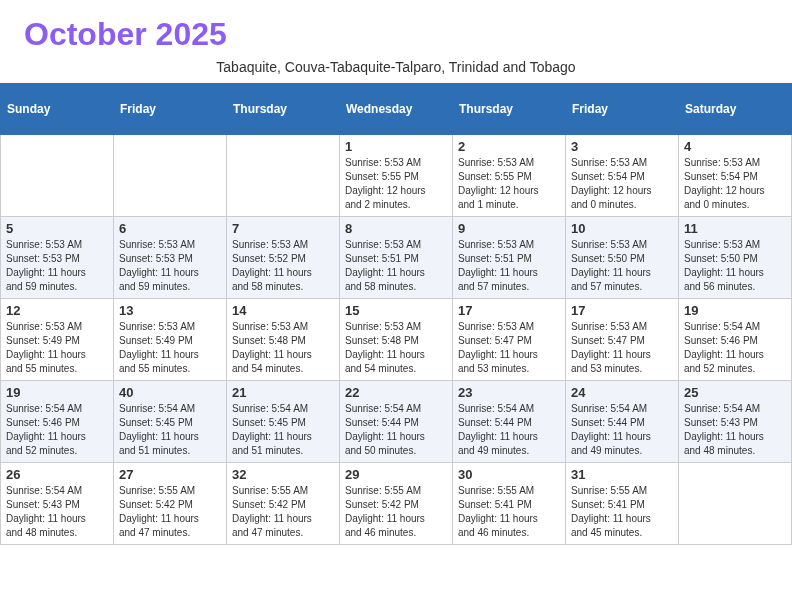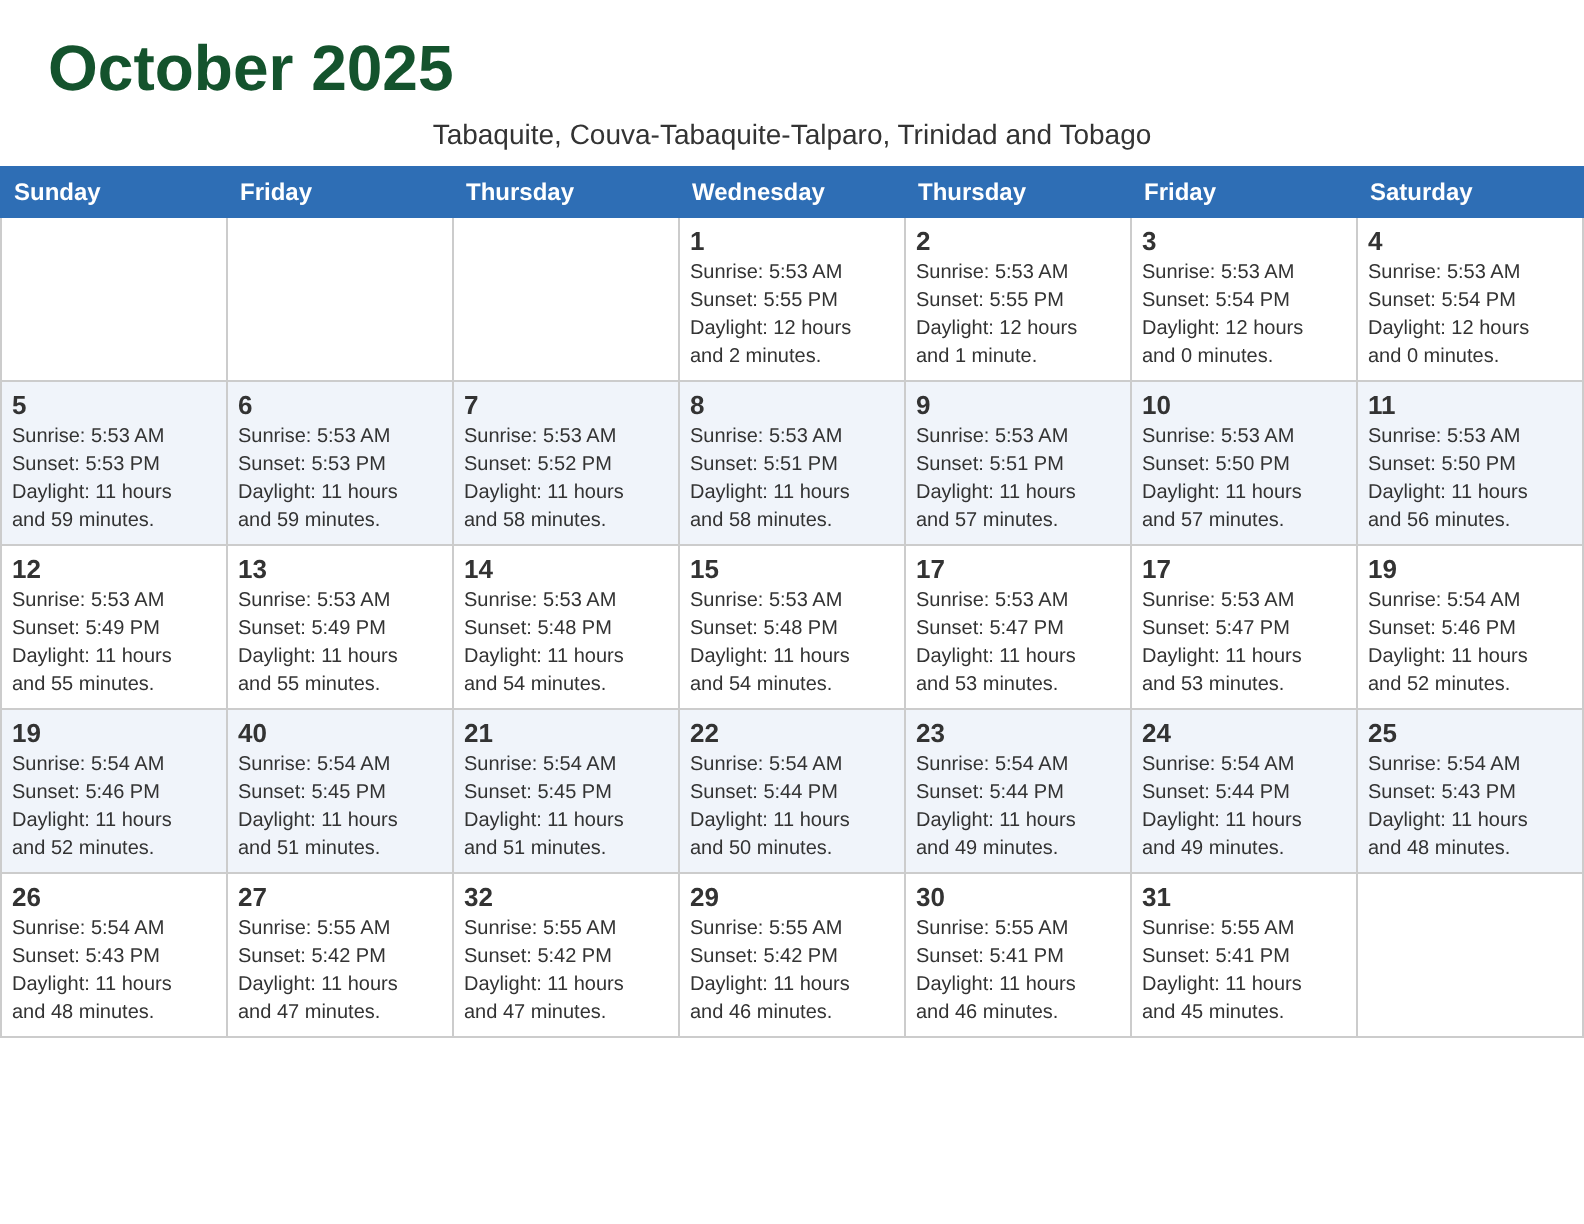--- a/index.html
+++ b/index.html
@@ -17,40 +17,40 @@
       align-items: flex-start;
     }
     .logo {
       display: flex;
       flex-direction: column;
       align-items: flex-start;
     }
     .month-title {
       font-size: 32px;
       font-weight: bold;
-      color: #14532d;
+      color: #8b5cf6;
       text-align: right;
     }
     .subtitle {
       text-align: center;
       font-size: 14px;
       color: #333;
       padding: 2px 0 8px 0;
       font-weight: normal;
     }
     .calendar {
       width: 100%;
       border-collapse: collapse;
       font-size: 11px;
     }
     .calendar th {
       background: #2e6eb5;
       color: #fff;
       text-align: left;
-      padding: 5px 6px;
+      padding: 18px 6px;
       font-size: 12px;
       border: 1px solid #2e6eb5;
     }
     .calendar td {
       border: 1px solid #ccc;
       vertical-align: top;
       padding: 4px 5px;
       width: 113px;
       min-height: 80px;
       height: 80px;

